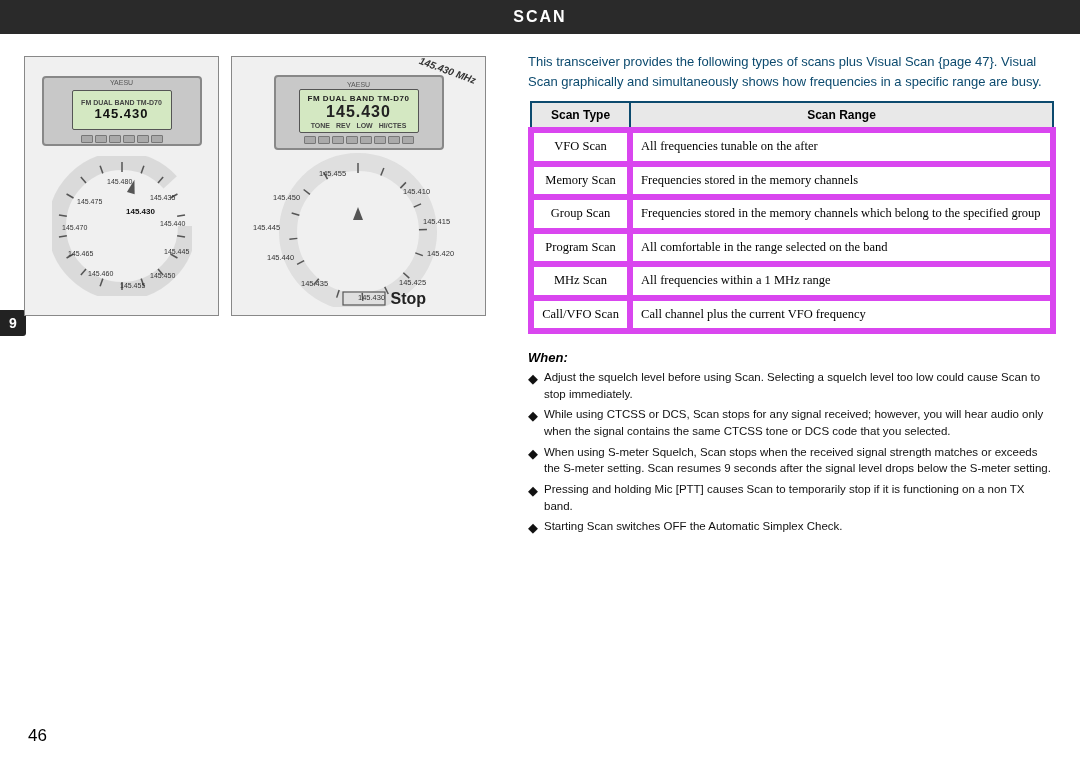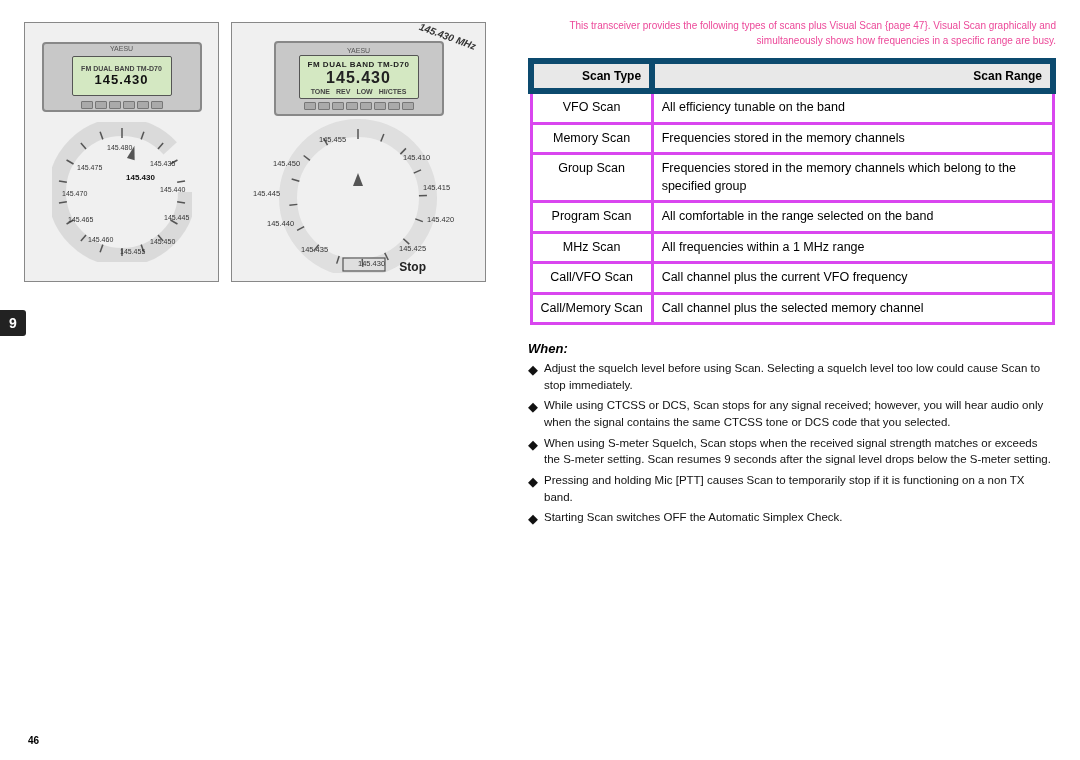--- a/index.html
+++ b/index.html
@@ -44,24 +44,23 @@
       display: flex;
       flex-direction: column;
       gap: 10px;
     }
     .intro-text {
       font-size: 13px;
       line-height: 1.5;
       color: #111;
     }
     .right-intro {
-      font-size: 10px;
+      font-size: 13px;
       line-height: 1.5;
-      color: #ec4899;
-      text-align: right;
+      color: #0c4a6e;
     }
     .diagrams {
       display: flex;
       gap: 12px;
       align-items: flex-start;
       margin-top: 4px;
     }
     .diagram-box {
       border: 1px solid #888;
       background: #f0f0f0;
@@ -137,31 +136,32 @@
       top: 0; left: 0;
     }
     
     .scan-table {
       width: 100%;
       border-collapse: collapse;
       font-size: 12.5px;
     }
     .scan-table th {
       background: #e8e8e8;
-      border: 6px solid #0c4a6e;
+      border: 2px solid #0c4a6e;
       padding: 5px 8px;
       font-weight: bold;
       font-size: 12px;
-      text-align: right;
+      text-align: center;
     }
     .scan-table td {
-      border: 3px solid #d946ef;
+      border: 6px solid #d946ef;
       padding: 5px 8px;
       vertical-align: top;
       line-height: 1.4;
+      font-family: Liberation Serif, serif;
     }
     .scan-table td:first-child {
       text-align: center;
       font-size: 12.5px;
       white-space: nowrap;
     }
     .notes-section {
       margin-top: 6px;
     }
     .note-title {
@@ -180,22 +180,22 @@
     }
     .note-bullet {
       flex-shrink: 0;
       font-size: 13px;
       margin-top: 1px;
     }
     .page-number {
       position: absolute;
       bottom: 14px;
       left: 28px;
-      font-size: 10px;
-      font-weight: bold;
+      font-size: 17px;
+      font-weight: normal;
     }
     .chapter-badge {
       position: absolute;
       left: 0;
       top: 310px;
       width: 26px;
       height: 26px;
       background: #222;
       color: #fff;
       display: flex;
@@ -236,41 +236,44 @@
     .freq-main {
       font-size: 16px;
       font-weight: bold;
       letter-spacing: 1px;
     }
     .freq-sub {
       font-size: 8px;
       letter-spacing: 0.5px;
     }
     .stop-label {
-      font-size: 12px;
+      font-size: 16px;
       font-weight: bold;
       color: #222;
       margin-top: 4px;
     }
     .mhz-label {
       position: absolute;
       top: 8px;
       right: 8px;
       font-size: 10px;
       font-weight: bold;
       font-style: italic;
       color: #333;
       transform: rotate(20deg);
     }
   </style>
 </head>
 <body>
 
 <div class="page" style="position:relative;">
 
+  <div class="header">
+    <span>SCAN</span>
+  </div>
 
   <div class="chapter-badge">
     <span>9</span>
   </div>
 
   <div class="content">
 
     <div class="left-col">
 
       <div class="diagrams">
@@ -422,45 +425,41 @@
       <table class="scan-table">
         <thead>
           <tr>
             <th>Scan Type</th>
             <th>Scan Range</th>
           </tr>
         </thead>
         <tbody id="scan-table-body">
         <tr>
               <td>VFO Scan</td>
-              <td>All efficiency tunable on the band</td>
+              <td>All frequencies tunable on the after</td>
             </tr>
             <tr>
               <td>Memory Scan</td>
               <td>Frequencies stored in the memory channels</td>
             </tr>
             <tr>
               <td>Group Scan</td>
               <td>Frequencies stored in the memory channels which belong to the specified group</td>
             </tr>
             <tr>
               <td>Program Scan</td>
               <td>All comfortable in the range selected on the band</td>
             </tr>
             <tr>
               <td>MHz Scan</td>
               <td>All frequencies within a 1 MHz range</td>
             </tr>
             <tr>
               <td>Call/VFO Scan</td>
               <td>Call channel plus the current VFO frequency</td>
-            </tr>
-            <tr>
-              <td>Call/Memory Scan</td>
-              <td>Call channel plus the selected memory channel</td>
             </tr>
           </tbody>
       </table>
 
       <div class="notes-section">
         <div class="note-title">When:</div>
         <div id="notes-list">
             <div class="note-item">
               <span class="note-bullet">◆</span>
               <span>Adjust the squelch level before using Scan.  Selecting a squelch level too low could cause Scan to stop immediately.</span>

